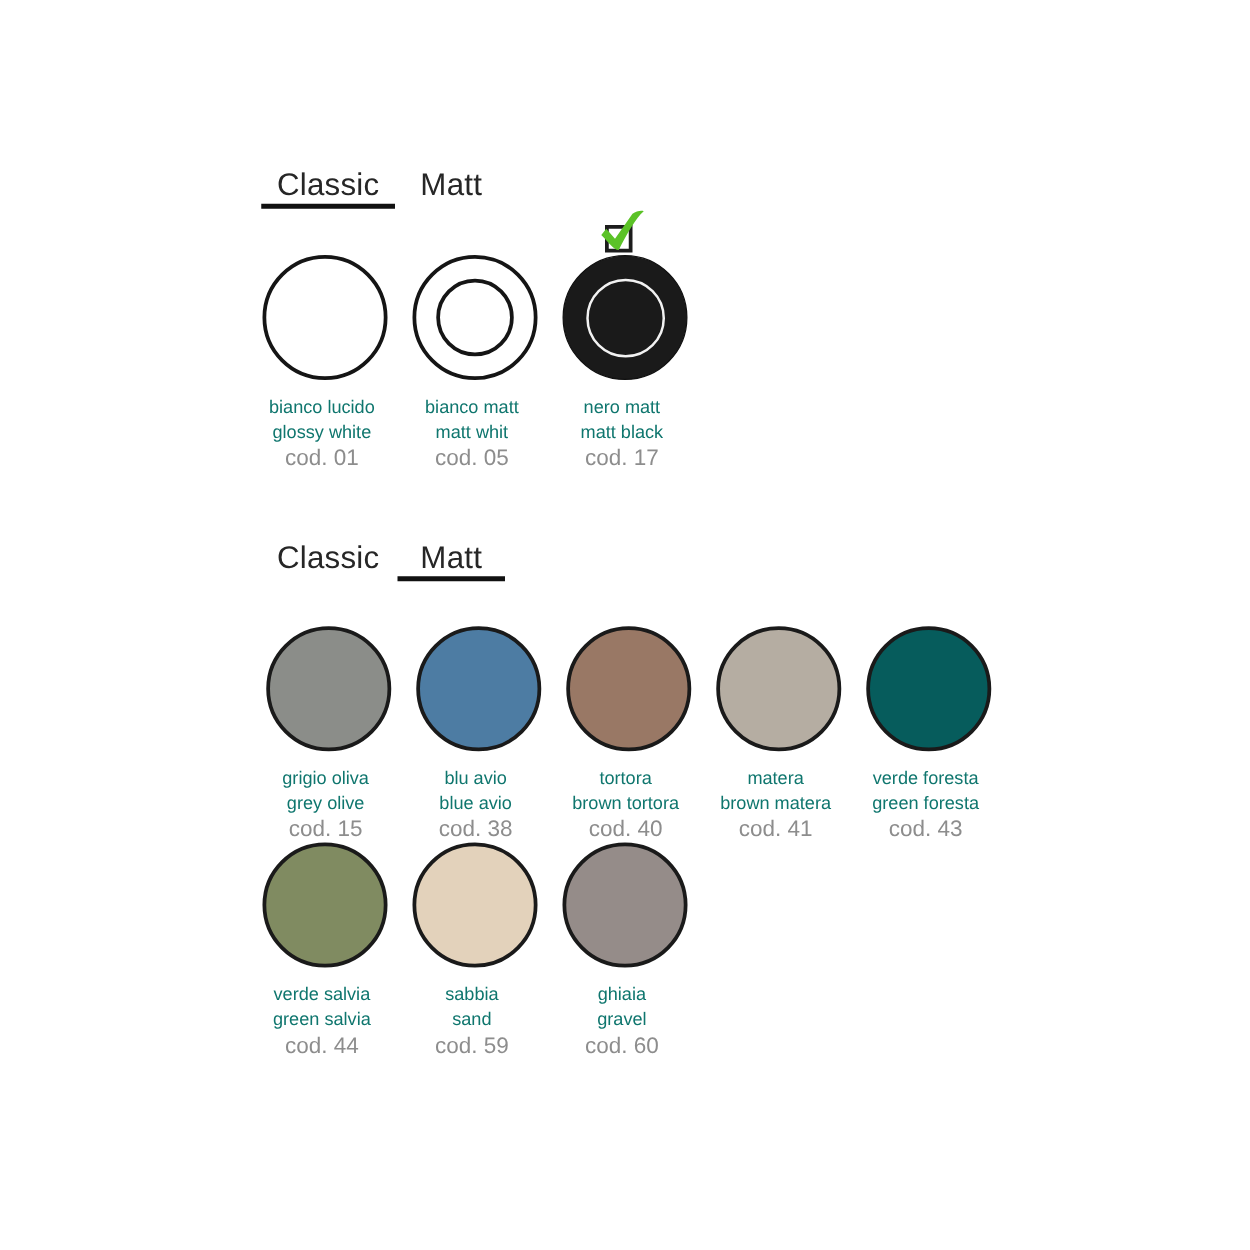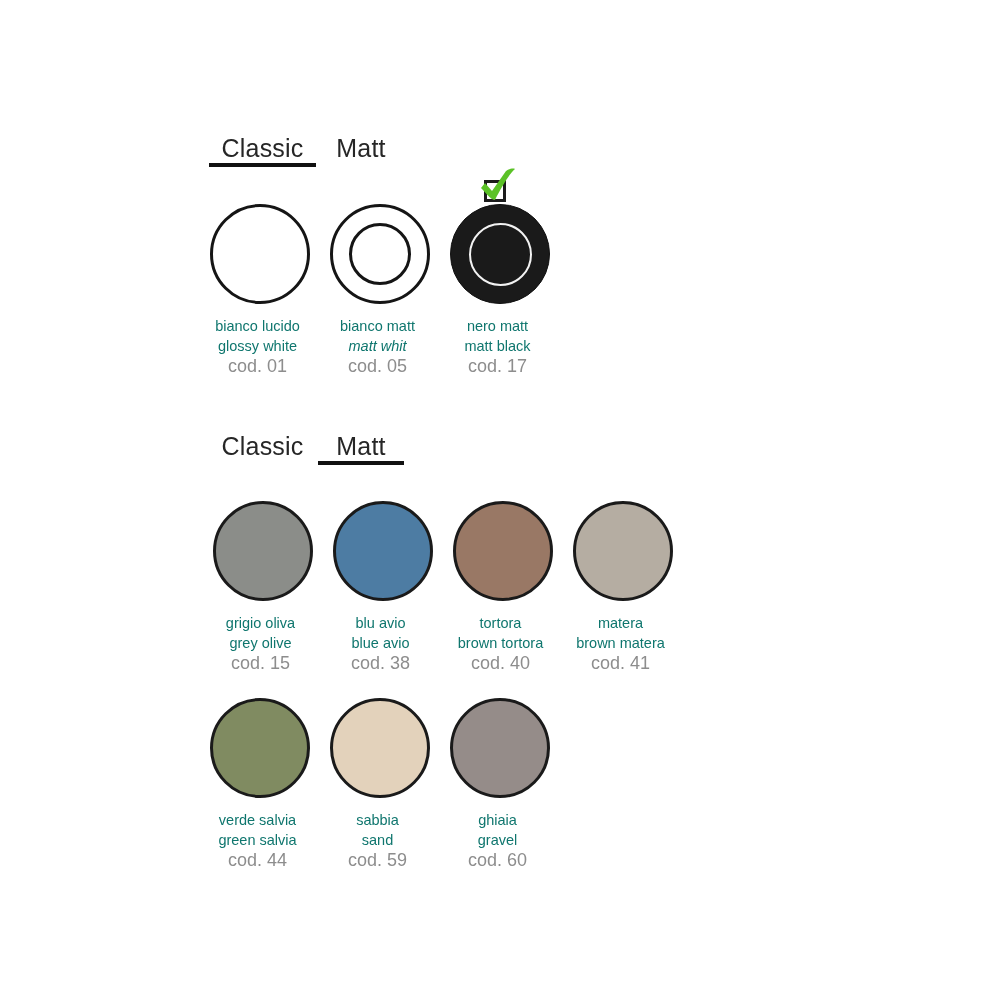--- a/index.html
+++ b/index.html
@@ -63,21 +63,21 @@
     background: #111111;
   }
 
   
   .swatch-row {
     position: absolute;
     display: flex;
   }
   #row-1 { left: 200px; top: 198px; }
   #row-2 { left: 203px; top: 495px; }
-  #row-3 { left: 200px; top: 692px; }
+  #row-3 { left: 200px; top: 668px; }
 
   .swatch-cell {
     width: 120px;
     position: relative;
     display: flex;
     flex-direction: column;
     align-items: center;
   }
 
   .swatch-circle-wrap {
@@ -182,21 +182,20 @@
   }
   .cap-code {
     font-size: 18px;
     line-height: 20px;
     color: #8d8d8d;
     white-space: nowrap;
   }
   
   .cap-line.clipped {
     position: relative;
-    font-style: italic;
   }
 </style>
 </head>
 <body>
 
 <div class="sheet">
 
   <div class="group" id="group-1">
 
     <div class="tabs" id="tabs-1">
@@ -294,20 +293,30 @@
         <div class="swatch-circle-wrap">
           <div class="swatch filled" style="background: rgb(181, 173, 162);"></div>
         </div>
         <div class="caption">
           <div class="cap-line">matera</div>
           <div class="cap-line">brown matera</div>
           <div class="cap-code">cod. 41</div>
         </div>
       </div>
 
+      <div class="swatch-cell">
+        <div class="swatch-circle-wrap">
+          <div class="swatch filled" style="background: rgb(6, 92, 92);"></div>
+        </div>
+        <div class="caption">
+          <div class="cap-line">verde foresta</div>
+          <div class="cap-line">green foresta</div>
+          <div class="cap-code">cod. 43</div>
+        </div>
+      </div>
 
     </div>
 
     <div class="swatch-row" id="row-3">
 
       <div class="swatch-cell">
         <div class="swatch-circle-wrap">
           <div class="swatch filled" style="background: rgb(128, 139, 97);"></div>
         </div>
         <div class="caption">

